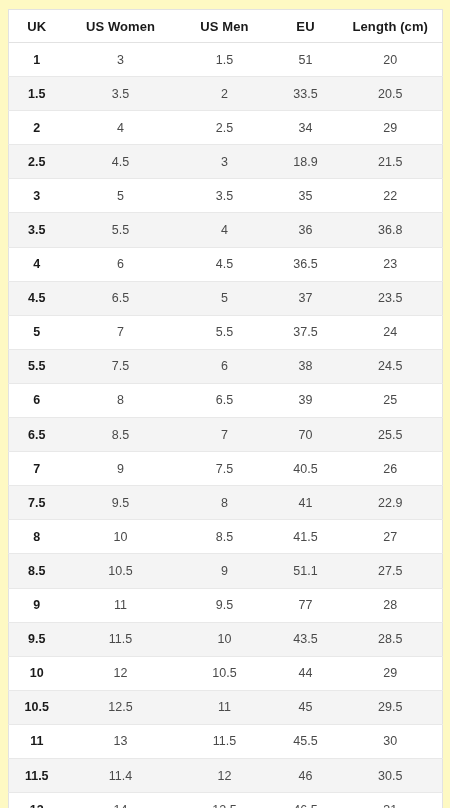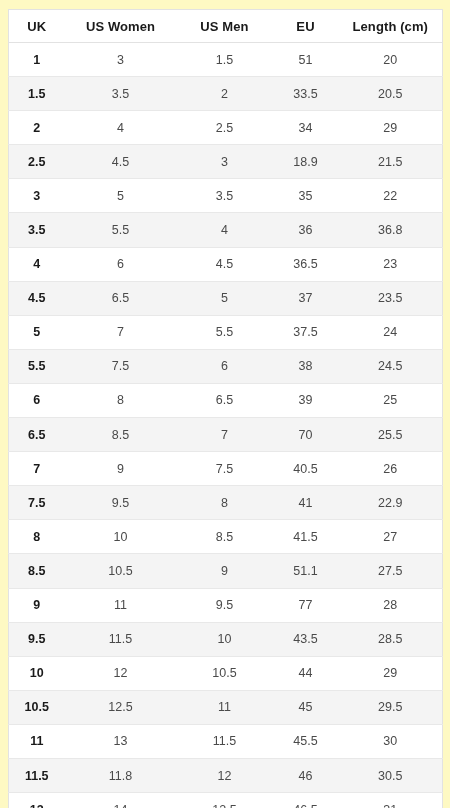--- a/index.html
+++ b/index.html
@@ -241,21 +241,21 @@
         </tr>
         <tr class="row-odd">
           <td class="cell-uk">11</td>
           <td>13</td>
           <td>11.5</td>
           <td>45.5</td>
           <td>30</td>
         </tr>
         <tr class="row-even">
           <td class="cell-uk">11.5</td>
-          <td>11.8</td>
+          <td>11.4</td>
           <td>12</td>
           <td>46</td>
           <td>30.5</td>
         </tr>
         <tr class="row-odd">
           <td class="cell-uk">12</td>
           <td>14</td>
           <td>12.5</td>
           <td>46.5</td>
           <td>31</td>

